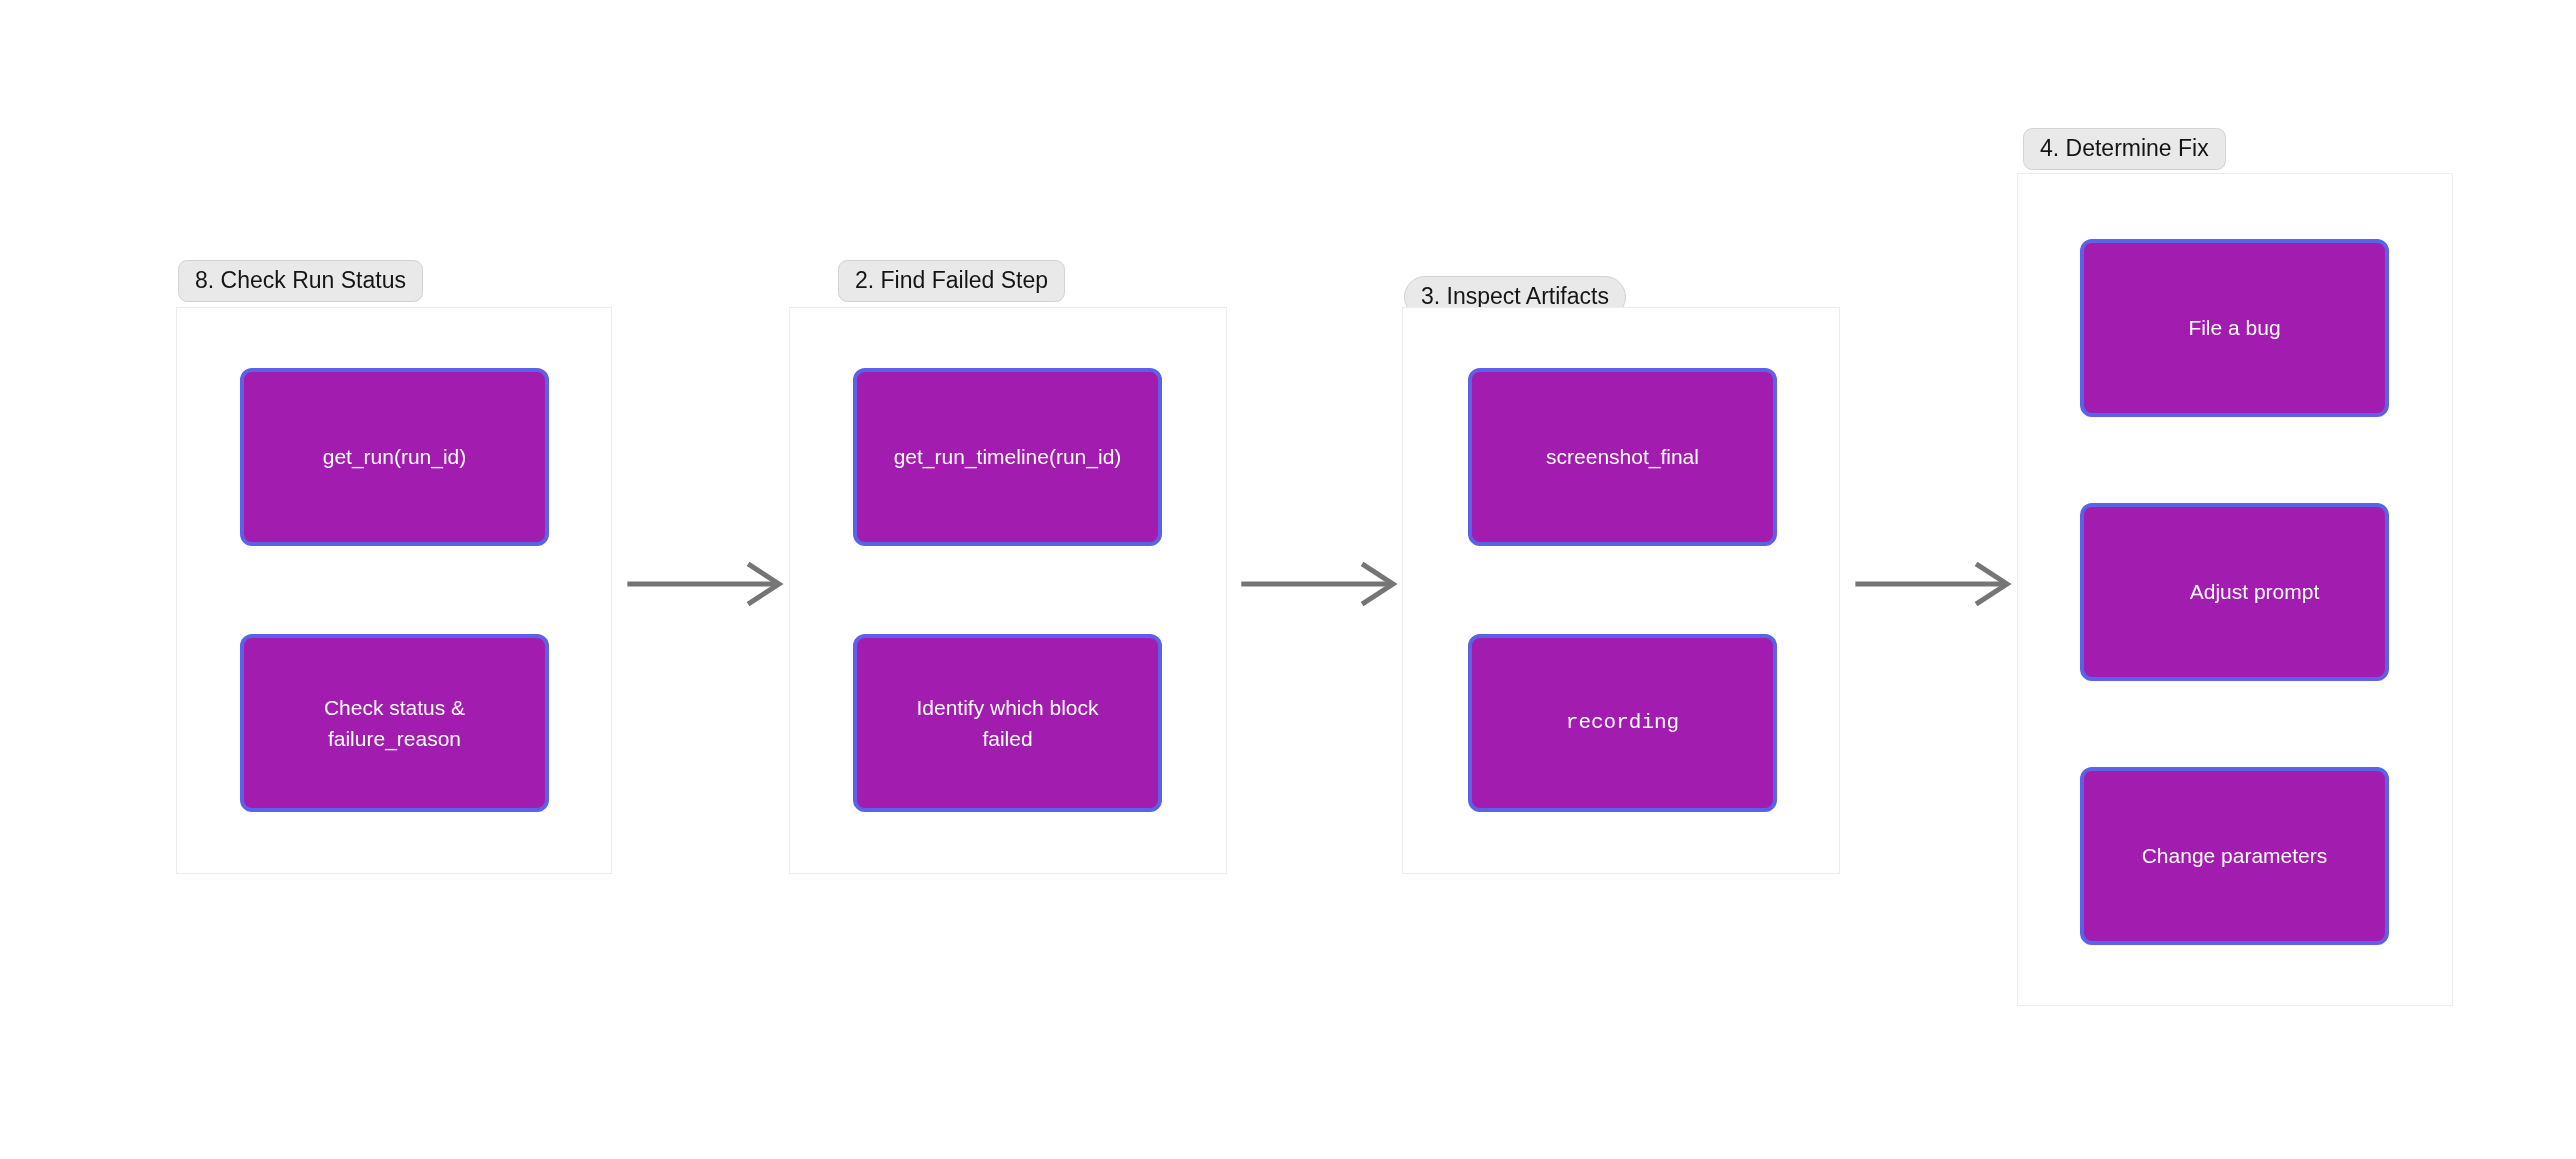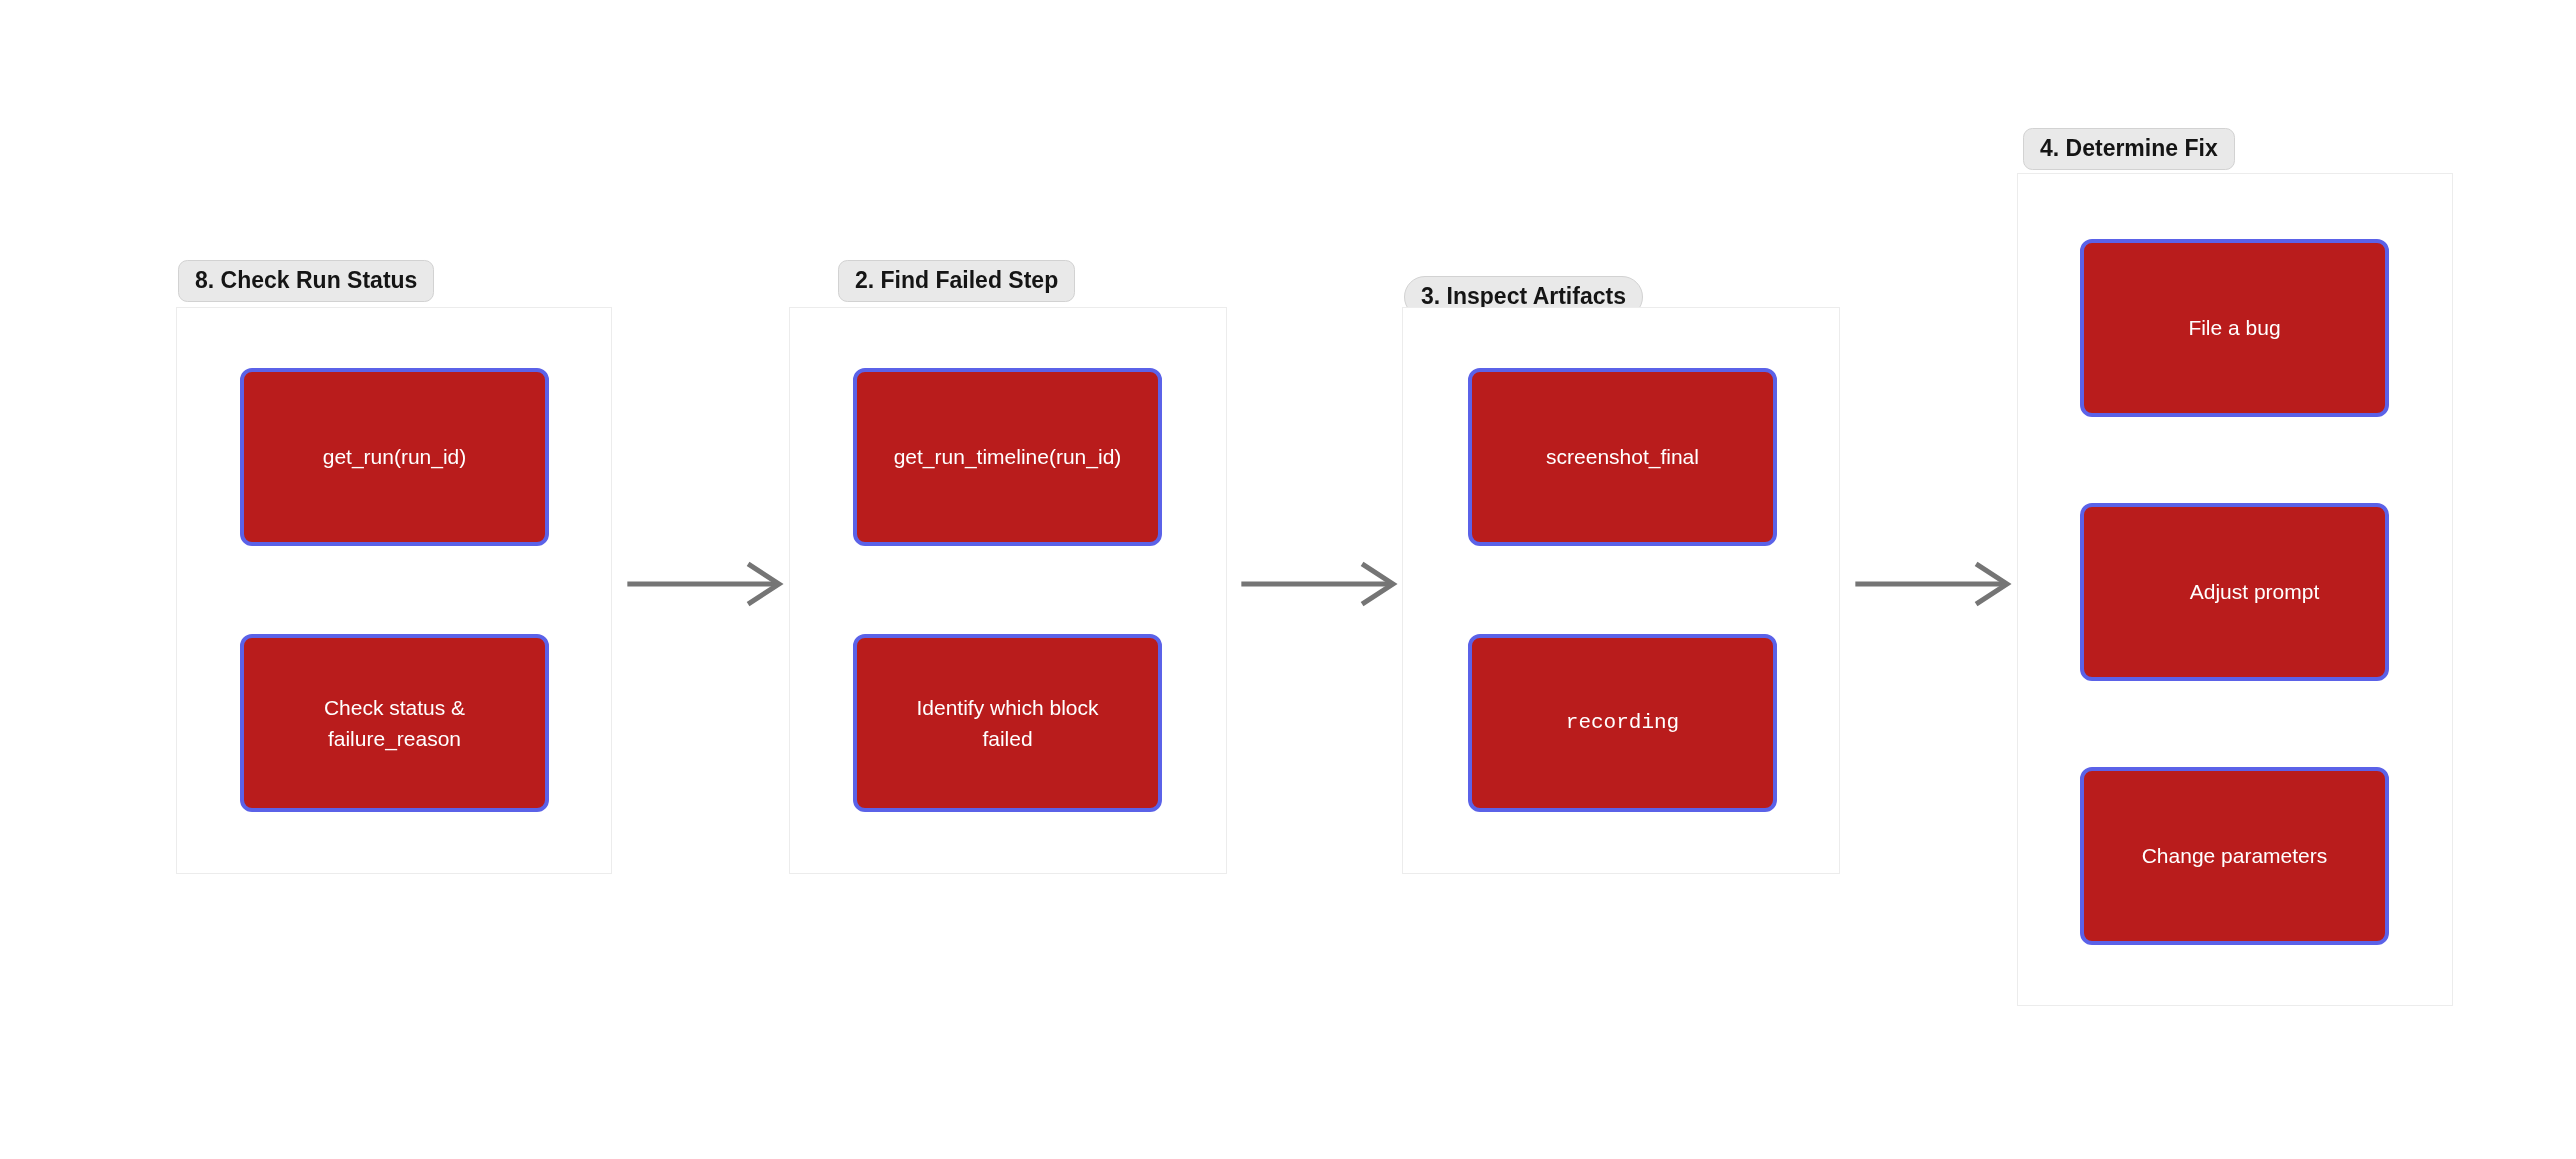--- a/index.html
+++ b/index.html
@@ -16,31 +16,31 @@
     background: #ffffff;
     border: 1.3px solid #ececec;
     box-sizing: border-box;
   }
   .badge {
     position: absolute;
     background: #e9e9e9;
     border: 1.3px solid #d2d2d2;
     border-radius: 9.4px;
     font-size: 23px;
-    font-weight: 700;
+    font-weight: 400;
     color: #151515;
     padding: 6px 16px 7.4px 16px;
     white-space: nowrap;
     box-sizing: border-box;
   }
   .node {
     position: absolute;
     width: 309px;
     height: 178px;
-    background: #b91c1c;
+    background: #a21caf;
     border: 4px solid #5b62e8;
     border-radius: 12px;
     color: #ffffff;
     display: flex;
     align-items: center;
     justify-content: center;
     text-align: center;
     font-size: 21px;
     font-weight: 500;
     line-height: 1.5;

